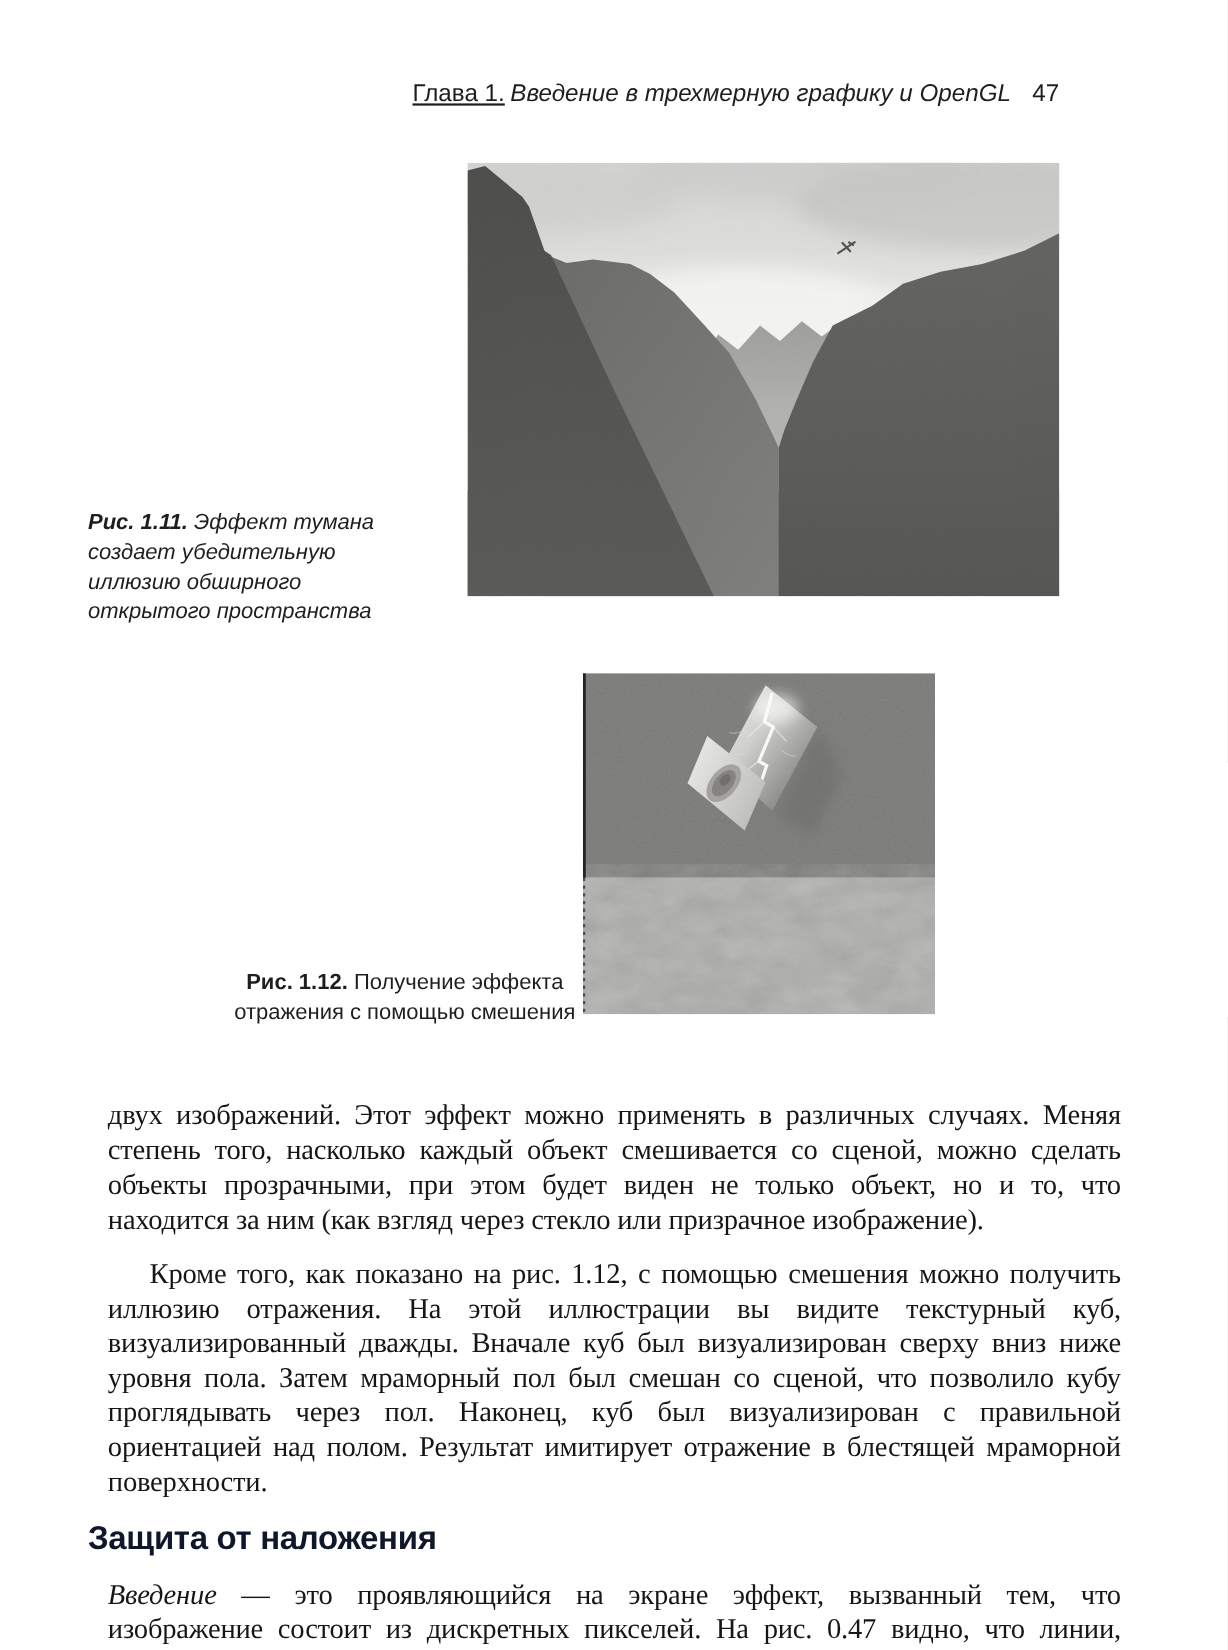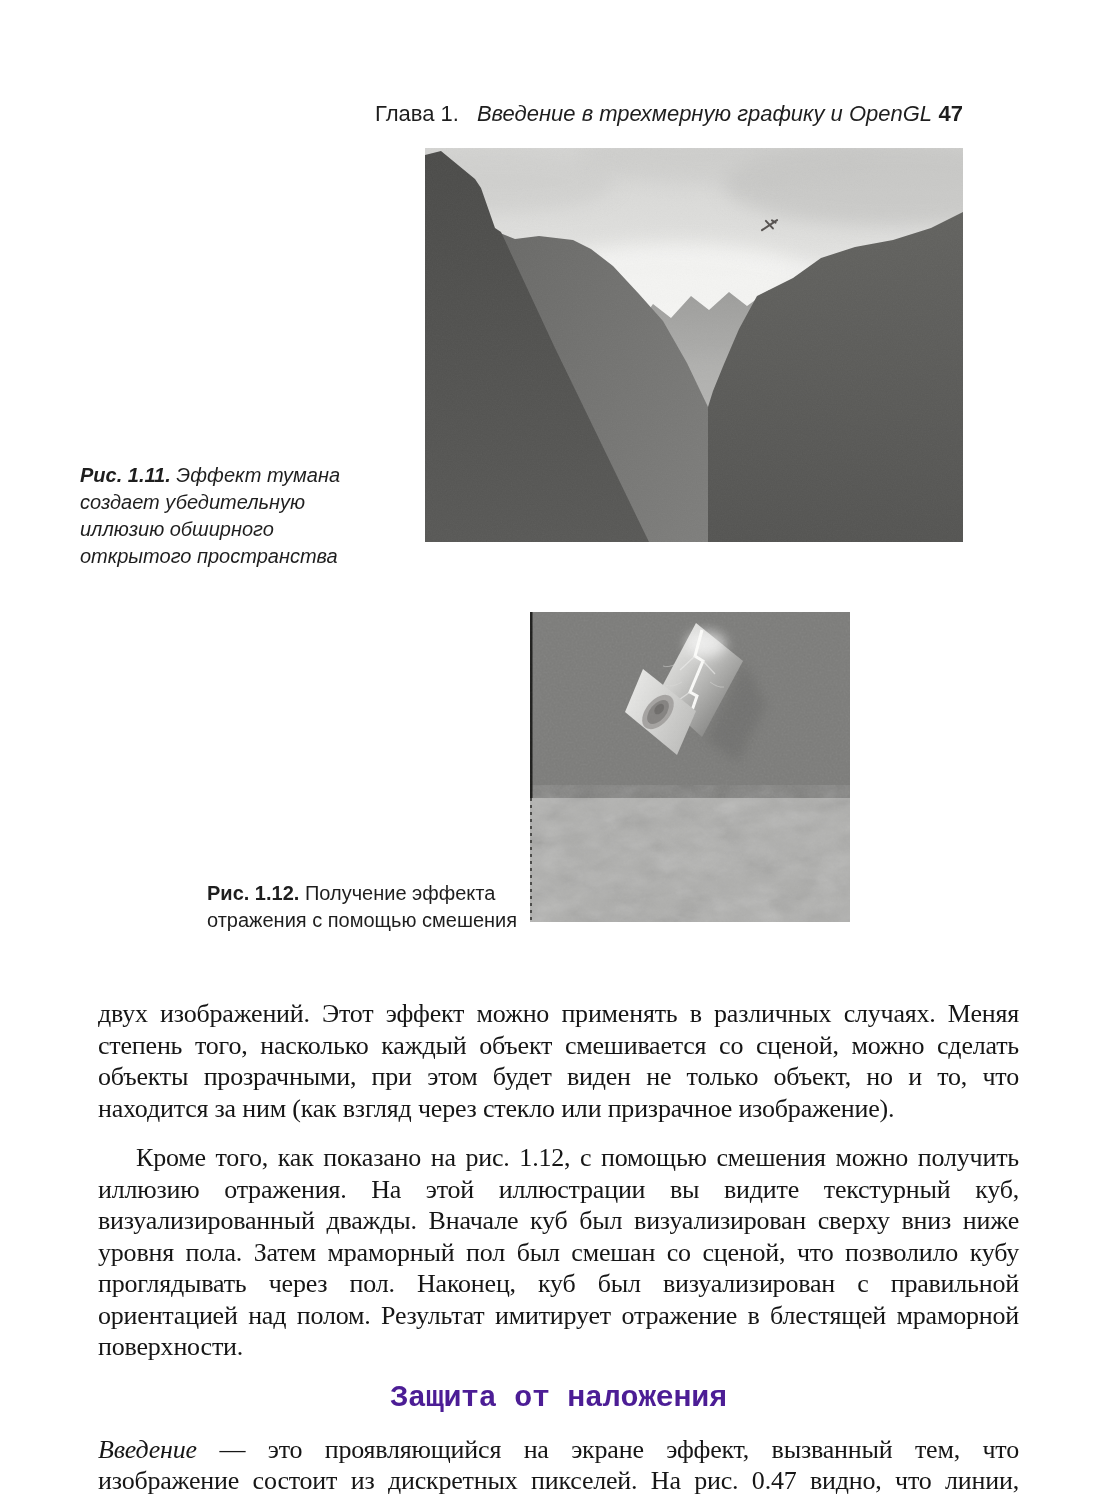--- a/index.html
+++ b/index.html
@@ -6,52 +6,52 @@
   .page{
     position:relative; width:1116px; height:1500px; margin:0 auto;
     background:#ffffff; overflow:hidden; color:#1b1b1b;
   }
   
   .running-head{
     position:absolute; left:375px; top:72px; width:588px;
     display:flex; align-items:baseline;
     font-family:"Liberation Sans", sans-serif; font-size:22px; color:#1e1e1e;
   }
-  .running-head .chapter{ margin-right:18px; }
+  .running-head .chapter{ margin-right:5px;text-decoration:underline; }
   .running-head .head-title{ font-style:italic; }
-  .running-head .pagenum{ margin-left:auto; font-weight:bold;margin-top:29px; }
+  .running-head .pagenum{ margin-left:auto; font-weight:normal; }
 
   
   .fig{ position:absolute; margin:0; padding:0; }
   .fig-fog{ left:425px; top:148px; width:538px; height:394px; }
   .fig-blend{ left:530px; top:612px; width:320px; height:310px; }
   .fig svg{ display:block; width:100%; height:100%; }
 
   
   .caption{
     position:absolute; margin:0;
     font-family:"Liberation Sans", sans-serif; font-size:20px; line-height:27px;
     color:#1e1e1e;
   }
   .caption b{ font-weight:bold; }
   .caption-fog{ left:80px; top:462px; width:310px;font-style:italic; }
-  .caption-blend{ left:207px; top:880px; width:322px; }
+  .caption-blend{ left:207px; top:880px; width:322px;text-align:center; }
 
   
   .body-text{
     position:absolute; left:80px; top:980px; width:957px;
     font-family:"Liberation Serif", serif; font-size:26px; line-height:31.5px;
     text-align:justify; letter-spacing:-0.2px; color:#161616;
   }
   .body-text p{ margin:18px; }
   .body-text p.indent{ text-indent:38px; }
   .section-heading{
-    font-family:Liberation Mono, monospace; font-weight:bold;
+    font-family:Liberation Sans, sans-serif; font-weight:bold;
     font-size:30px; line-height:35px; letter-spacing:-0.3px;
-    margin:12px 0 15px 0; text-align:center; color:#4c1d95;
+    margin:12px 0 15px 0; text-align:left; color:#0f172a;
   }
   .lead-term{ font-style:italic; }
 </style>
 </head>
 <body>
 
 <div class="page">
 
   <header class="running-head">
     <span class="chapter">Глава 1.</span>

